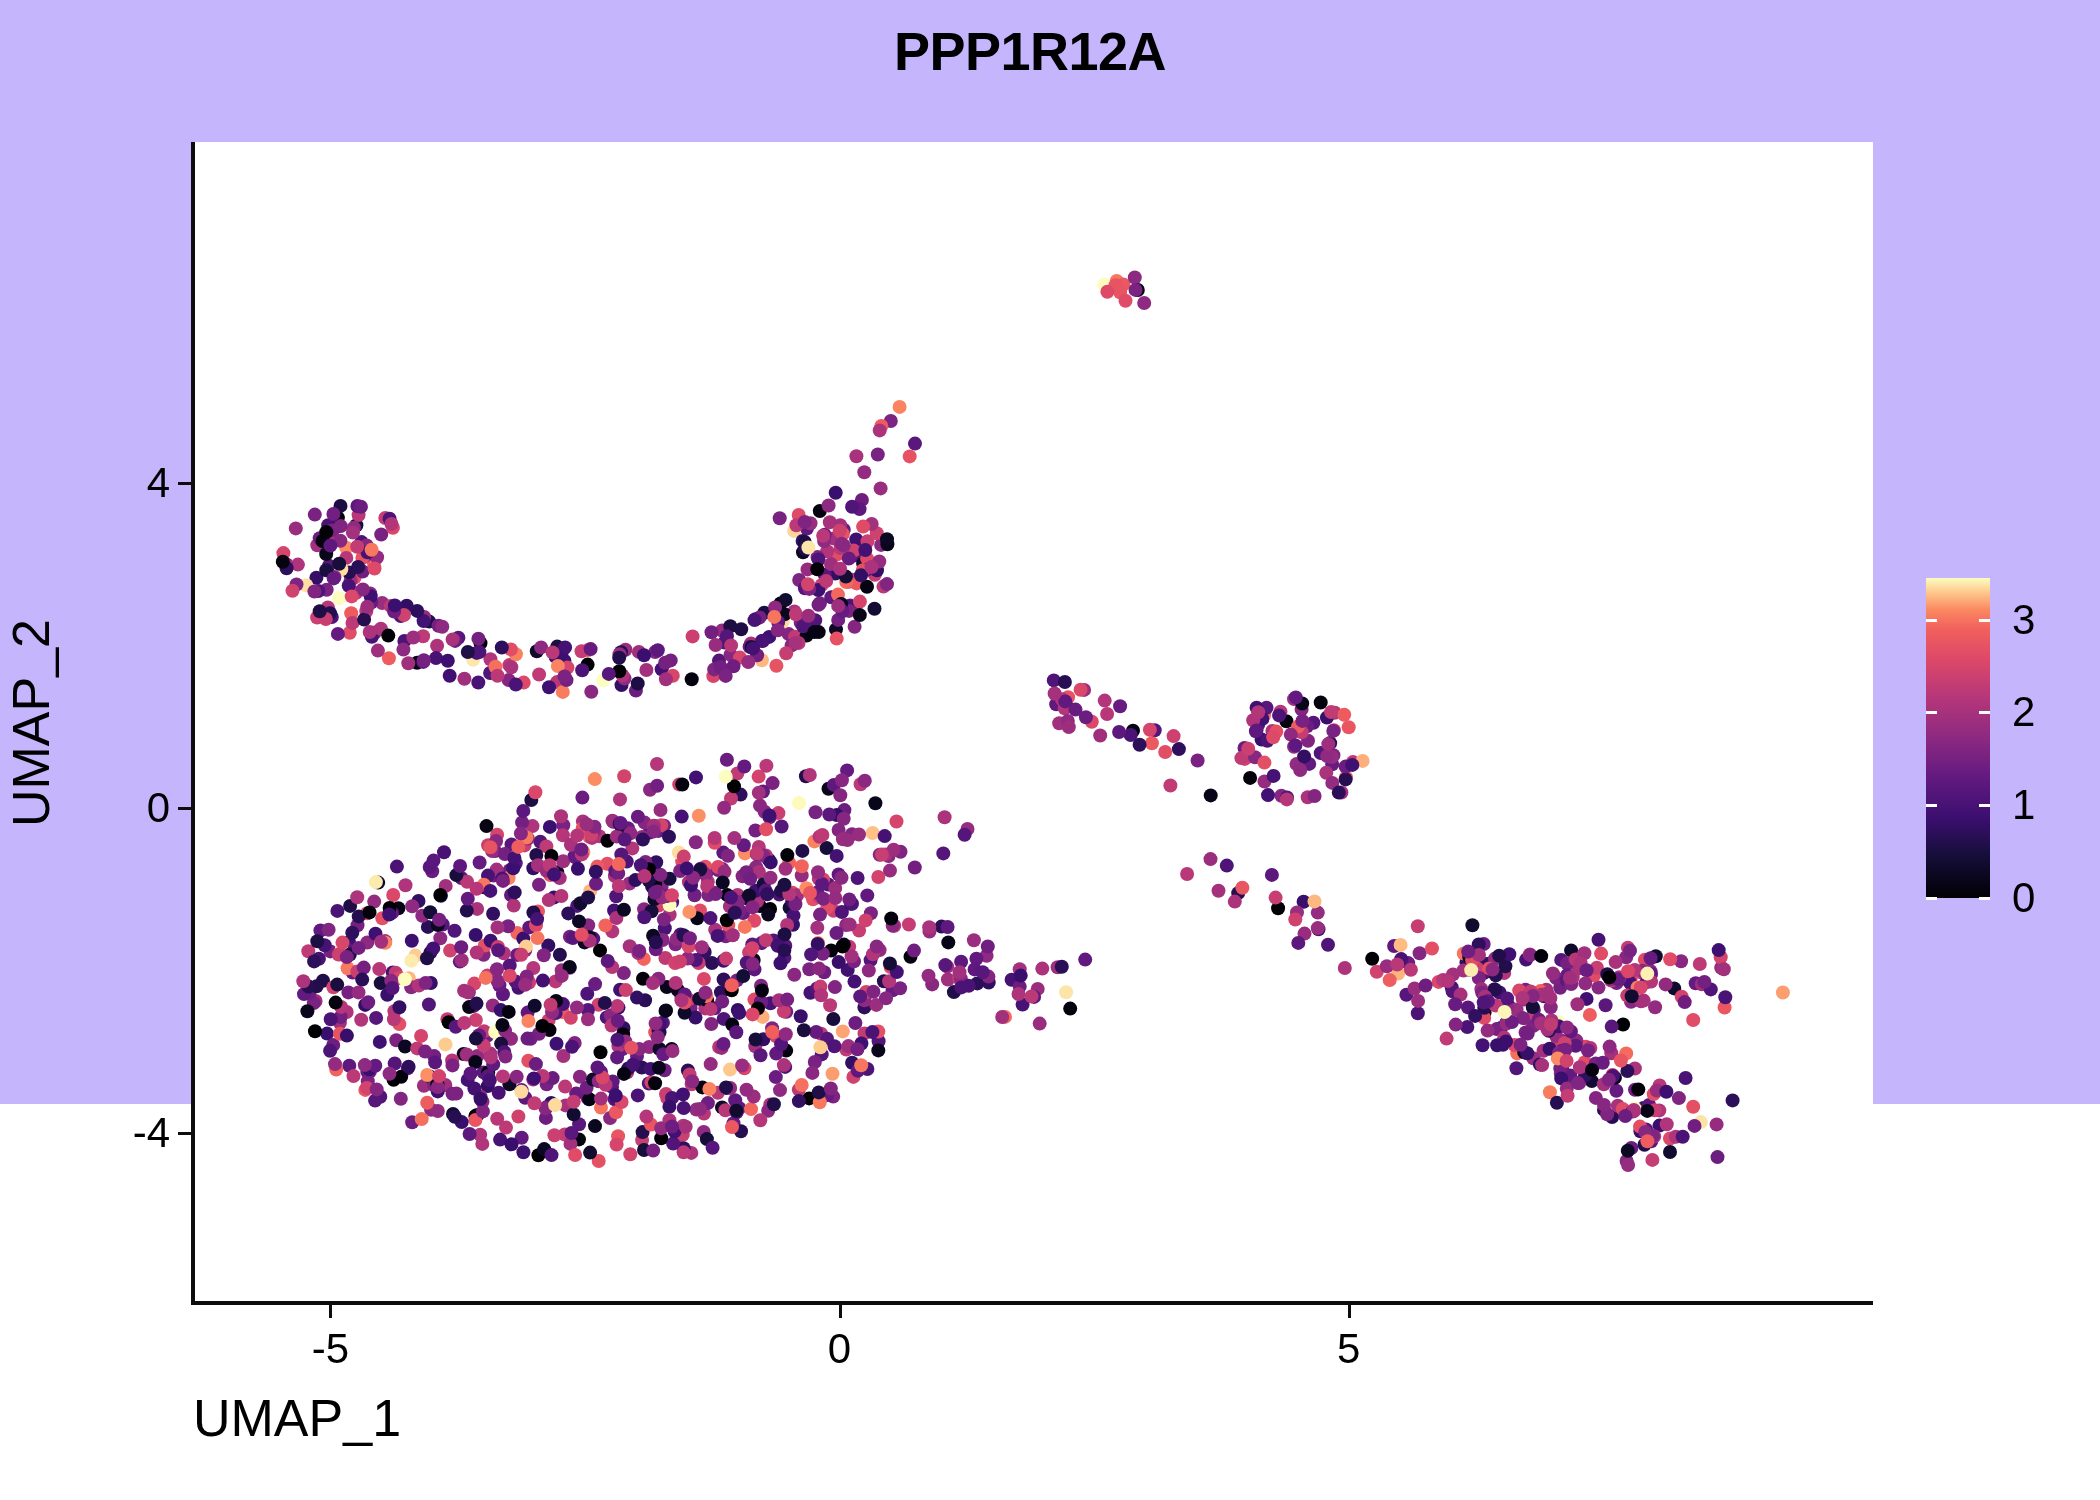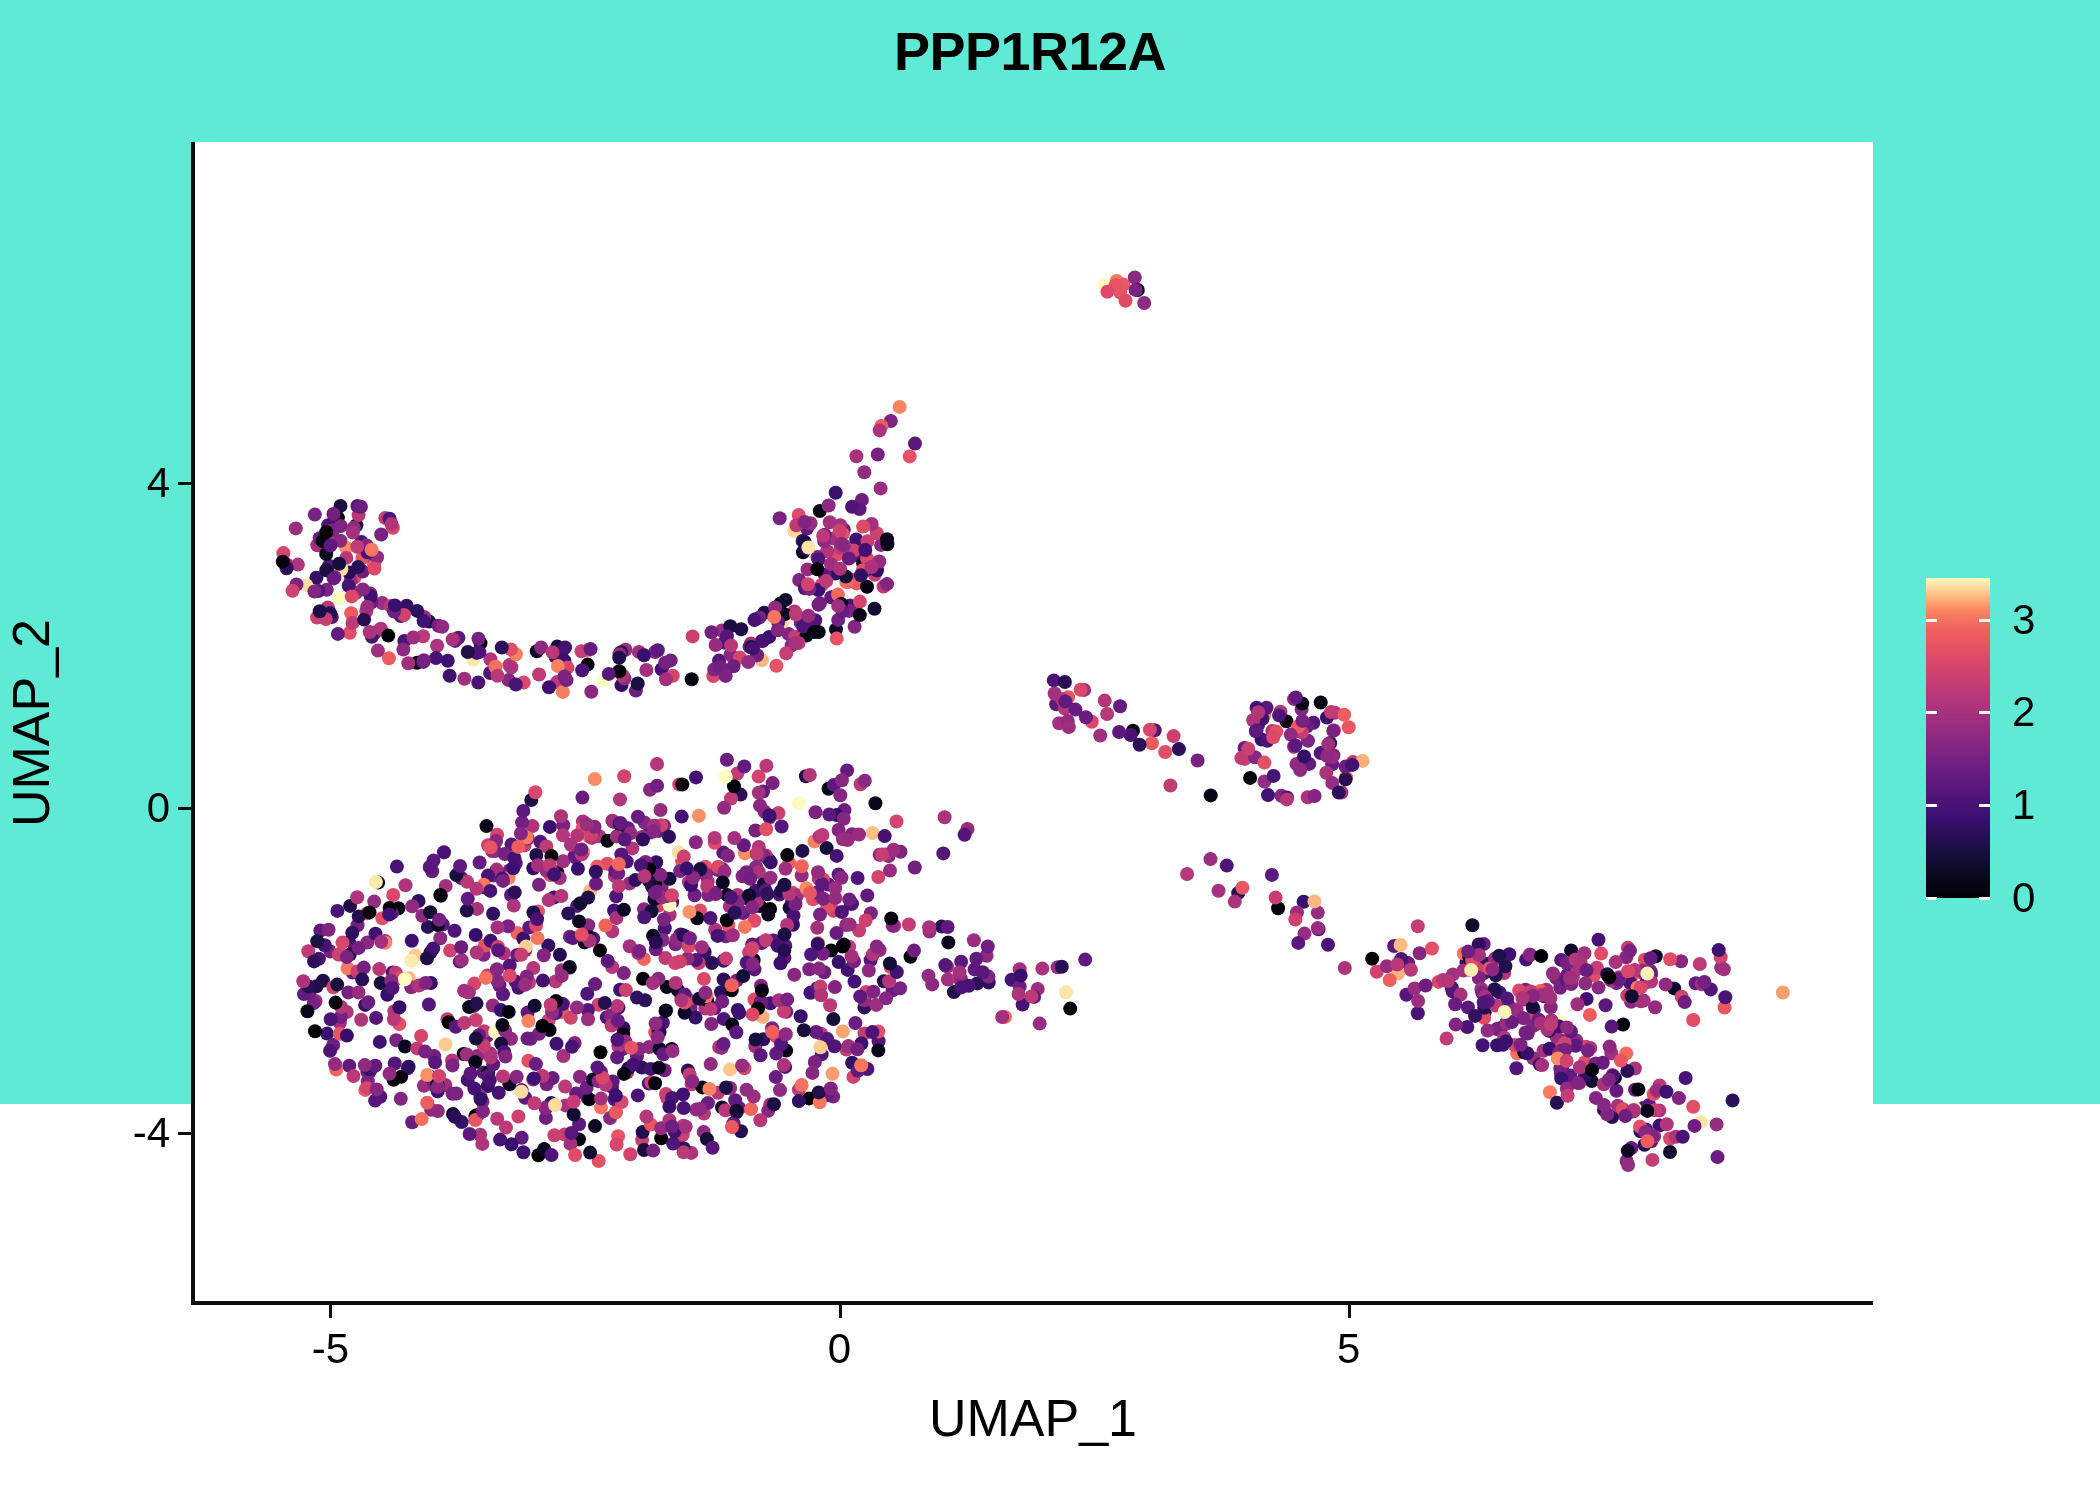--- a/index.html
+++ b/index.html
@@ -10,21 +10,21 @@
   body {
     width: 2100px;
     height: 1500px;
     font-family: "Liberation Sans", sans-serif;
     overflow: hidden;
   }
   #root {
     position: relative;
     width: 2100px;
     height: 1104px;
-    background: #5eead4;
+    background: #c4b5fd;
   }
   #plot-title {
     position: absolute;
     left: 0;
     top: 20px;
     width: 2100px;
     text-align: center;
     font-size: 54px;
     font-weight: bold;
     color: #000000;
@@ -79,21 +79,21 @@
     white-space: nowrap;
   }
   .tick-label-y { text-align: right; transform: translateY(-50%); }
   .tick-label-x { text-align: center; transform: translateX(-50%); }
 
   #x-axis-title {
     position: absolute;
     left: 193px;
     top: 1388px;
     width: 1680px;
-    text-align: center;
+    text-align: left;
     font-size: 52px;
     color: #000000;
   }
   #y-axis-title {
     position: absolute;
     left: -550px;
     top: 693px;
     width: 1162px;
     text-align: center;
     font-size: 52px;

